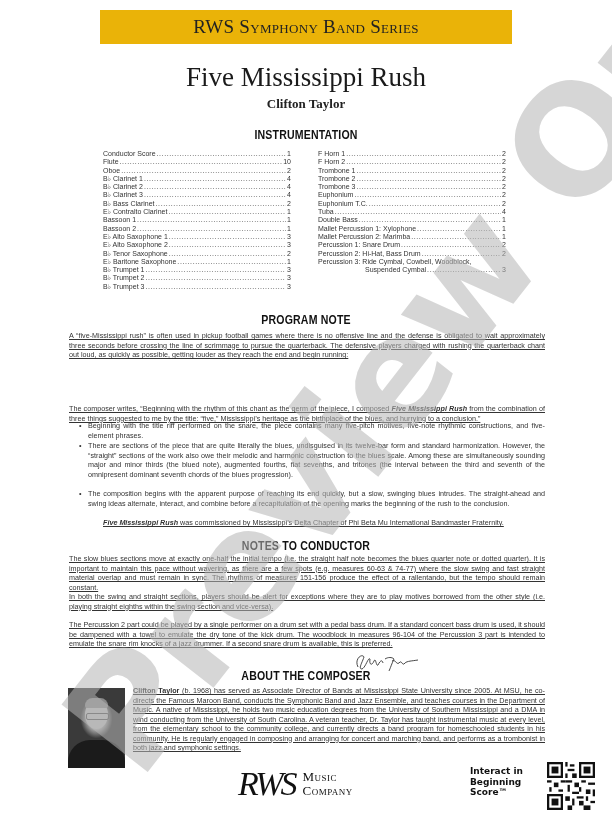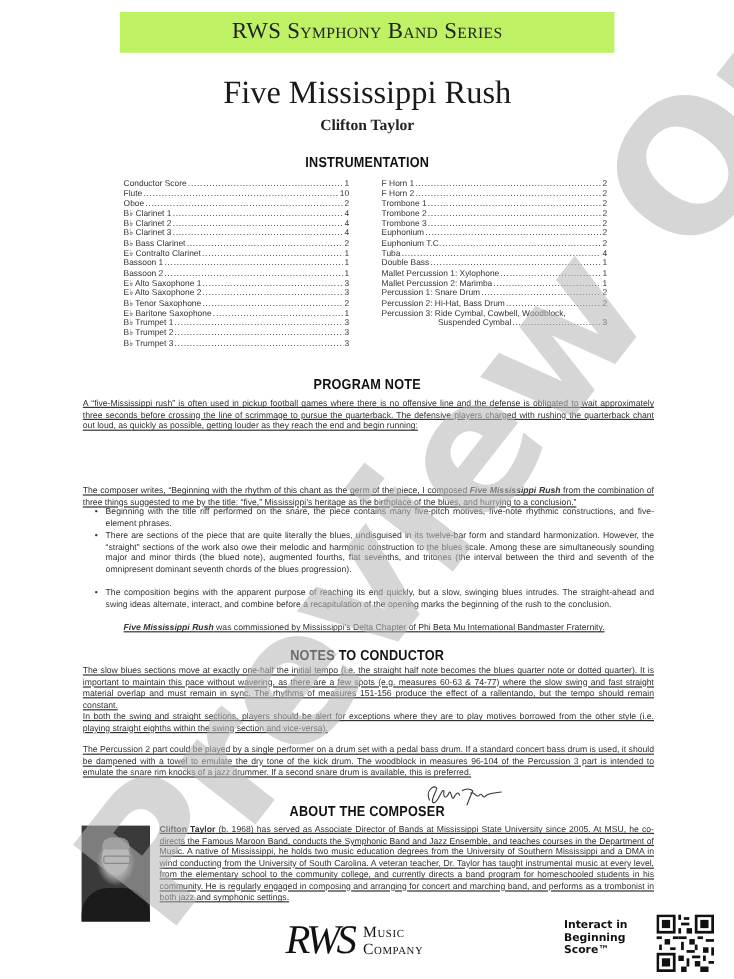--- a/index.html
+++ b/index.html
@@ -1,18 +1,18 @@
 <!DOCTYPE html>
 <html><head>
 <meta charset="utf-8">
 <style>
   html,body{margin:0;padding:0;background:#fff;}
   body{width:612px;height:816px;position:relative;overflow:hidden;font-family:"Liberation Sans",sans-serif;color:#222;}
   .page{position:absolute;left:0;top:0;width:612px;height:816px;}
-  .series-bar{position:absolute;left:100px;top:10px;width:412px;height:34px;background:#bef264;display:flex;align-items:center;justify-content:center;}
+  .series-bar{position:absolute;left:100px;top:10px;width:412px;height:34px;background:#eab308;display:flex;align-items:center;justify-content:center;}
   .series-bar span{font-family:"Liberation Serif",serif;font-size:19px;color:#222;letter-spacing:0.3px;font-variant:small-caps;}
   .title{position:absolute;left:0;width:612px;top:62px;text-align:center;font-family:"Liberation Serif",serif;font-size:27px;color:#1a1a1a;}
   .composer{position:absolute;left:0;width:612px;top:96px;text-align:center;font-family:"Liberation Serif",serif;font-size:13px;font-weight:bold;color:#222;}
   .sec-head{position:absolute;left:0;width:612px;text-align:center;font-family:"Liberation Sans",sans-serif;font-weight:bold;font-size:12px;color:#111;letter-spacing:0.2px;transform:scaleX(0.88);}
   .instr-col{position:absolute;top:150px;font-size:7px;line-height:8.3px;color:#333;}
   .instr-row{display:flex;align-items:baseline;white-space:nowrap;}
   .instr-row .name{flex:0 0 auto;}
   .instr-row .dots{flex:1 1 auto;overflow:hidden;margin:0 1px;}
   .instr-row .dots::after{content:"....................................................................................................................................................................";letter-spacing:0.6px;}
   .instr-row .cnt{flex:0 0 auto;}

